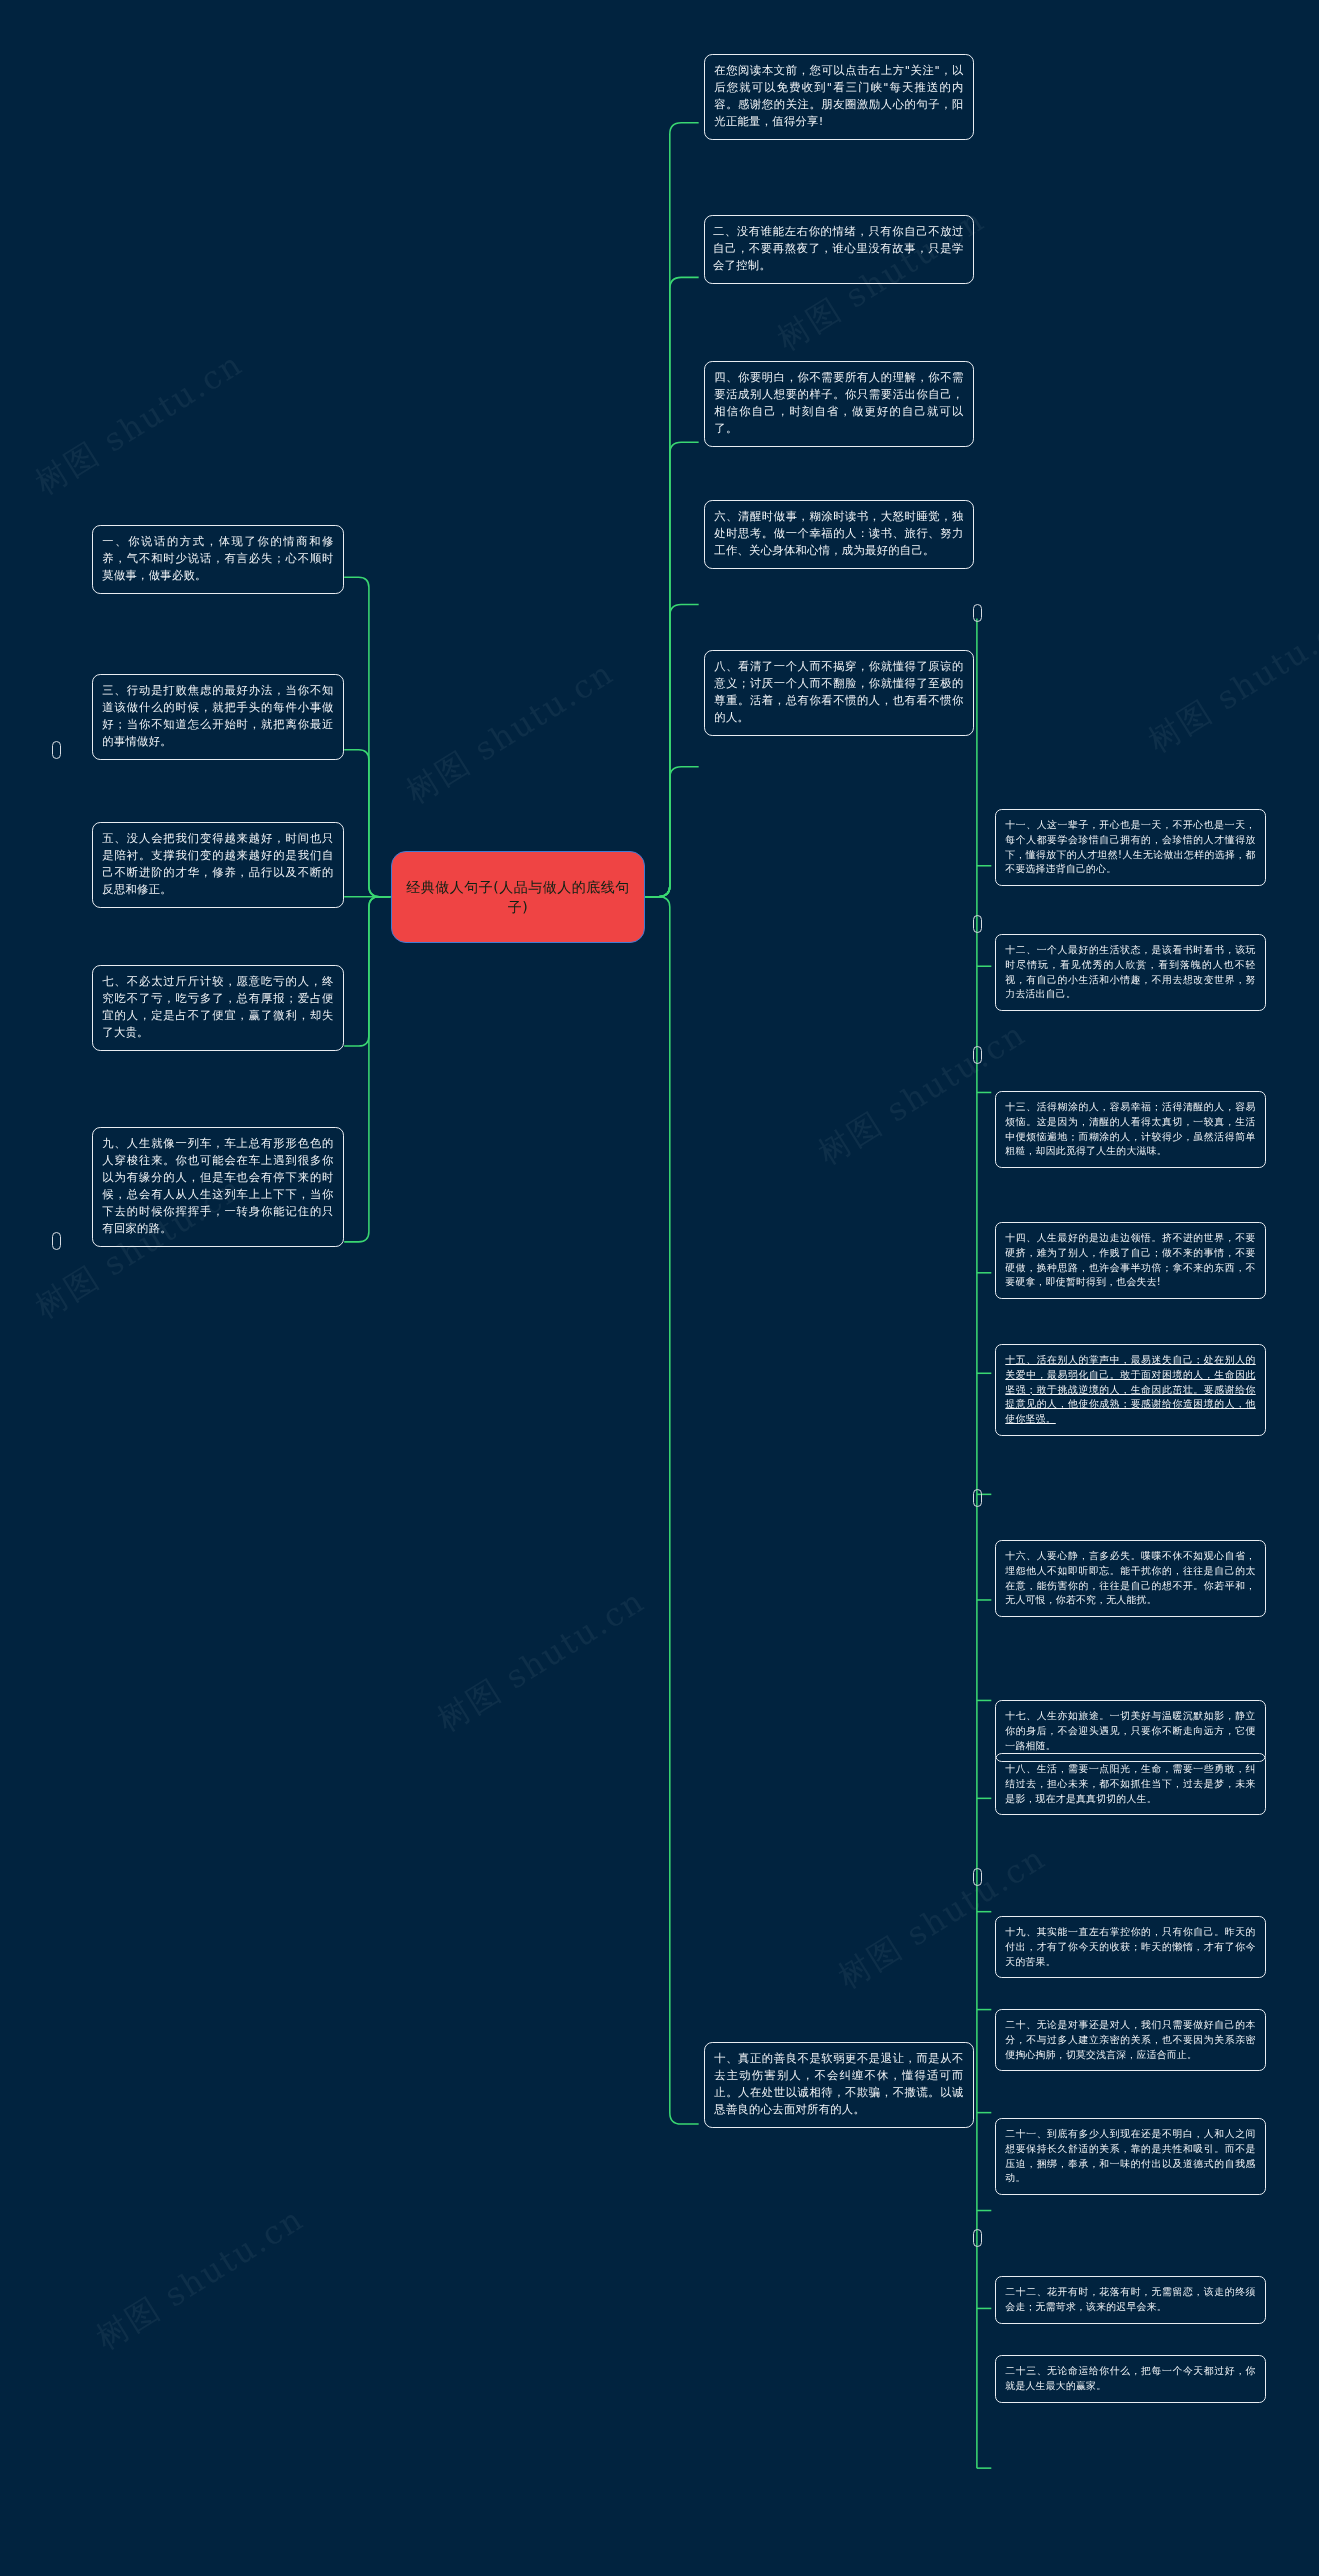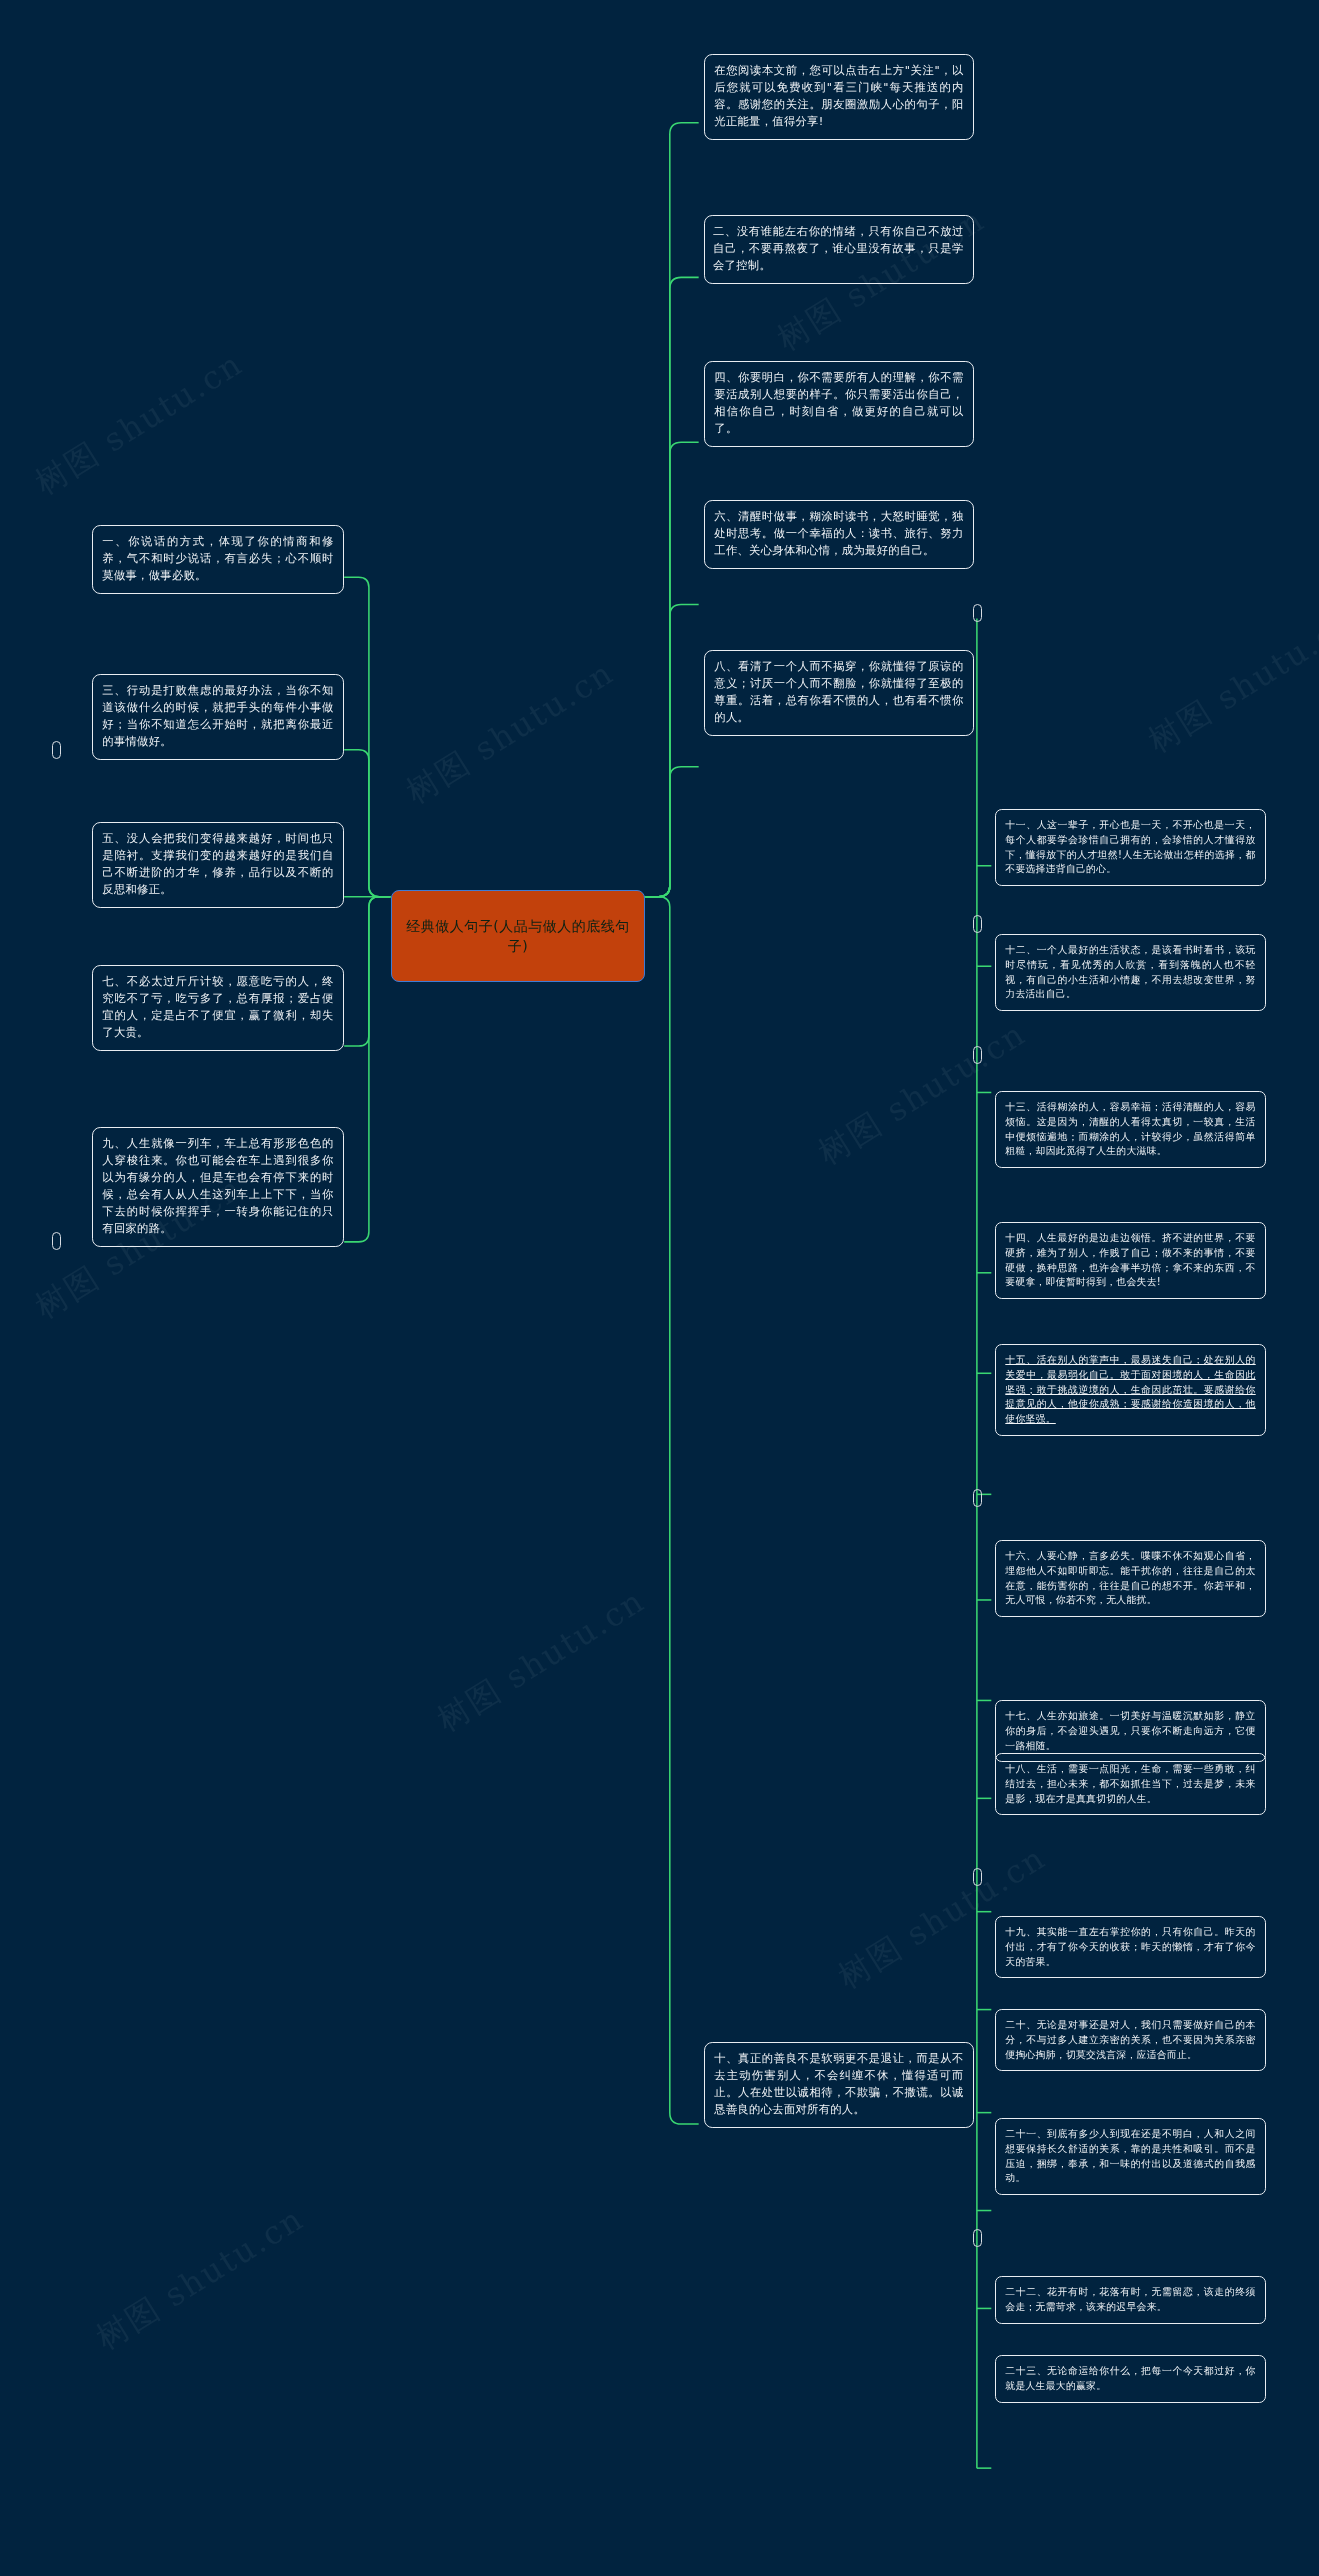--- a/index.html
+++ b/index.html
@@ -35,33 +35,32 @@
     text-align:justify;
     text-justify:inter-ideograph;
     word-break:break-all;
     letter-spacing:0.3px;
   }
   .node.lv1 { font-size:11.3px; border-radius:8.2px; }
   .node.lv2 { font-size:9.8px; border-radius:6.7px; }
 
   .center-node {
     position:absolute;
-    background:#c2410c;
+    background:#ef4444;
     border:1px solid #3f7bd4;
-    border-radius:8px;
+    border-radius:15px;
     color:#0c2114;
     font-size:14px;
     line-height:1.45;
     text-align:center;
     display:flex;
     align-items:center;
     justify-content:center;
     padding:7.2px 10.3px;
     letter-spacing:0.5px;
-    margin-top:39px;
   }
 
   .collapse {
     position:absolute;
     width:8.8px; height:17.5px;
     border:1px solid #d8dde3;
     border-radius:4.6px;
     background:transparent;
   }
 </style>

